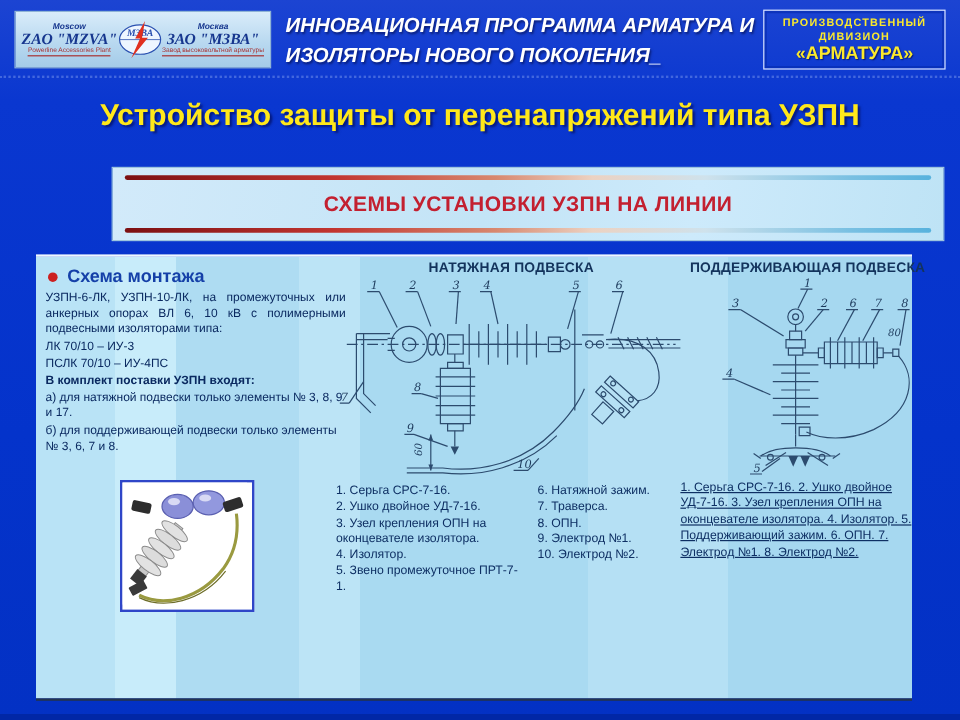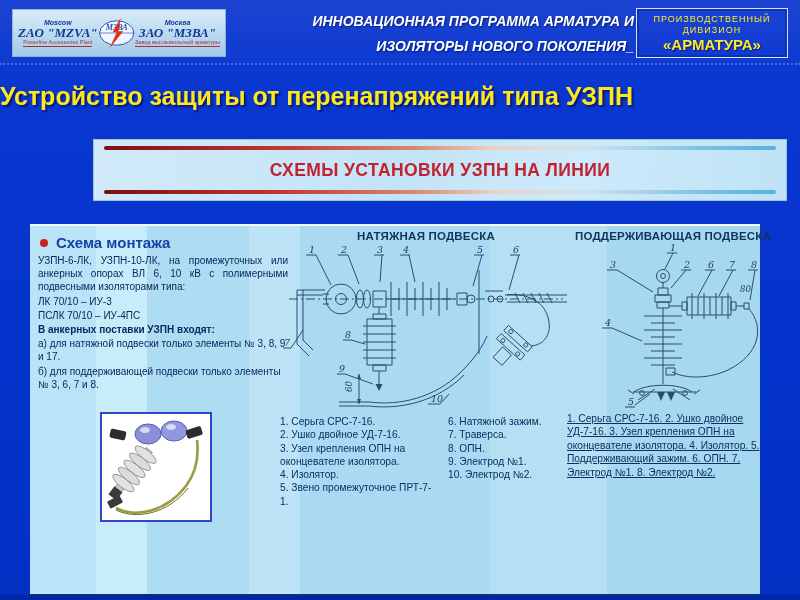--- a/index.html
+++ b/index.html
@@ -16,55 +16,55 @@
     position:absolute;left:12px;top:9px;width:214px;height:48px;
     background:linear-gradient(180deg,#d9ecfa 0%,#b9d9f0 55%,#a4cbe8 100%);
     border:1px solid #8fb4d6;display:flex;align-items:center;justify-content:space-between;
     padding:2px 5px;box-sizing:border-box;
   }
   .logo-side{display:flex;flex-direction:column;align-items:center;line-height:1.05;}
   .logo-city{font-size:7px;font-weight:bold;color:#16368e;font-style:italic;}
   .logo-name{font-family:"Liberation Serif",serif;font-style:italic;font-weight:bold;font-size:13px;color:#16368e;white-space:nowrap;}
   .logo-sub{font-size:5.5px;color:#a83232;white-space:nowrap;border-bottom:1px solid #a83232;padding-bottom:1px;}
   .program-title{
-    position:absolute;left:238px;top:9px;width:396px;text-align:right;
-    color:#ffffff;font-weight:bold;font-style:italic;font-size:14px;line-height:25px;
+    position:absolute;left:238px;top:9px;width:396px;text-align:left;
+    color:#ffffff;font-weight:bold;font-style:italic;font-size:17px;line-height:25px;
     text-shadow:1px 1px 2px rgba(0,0,40,.55);
   }
   .division-box{
     position:absolute;left:636px;top:8px;width:152px;height:50px;box-sizing:border-box;
     border:1px solid #d9e3ff;box-shadow:inset 0 0 0 2px rgba(4,40,170,.55);
     display:flex;flex-direction:column;align-items:center;justify-content:center;gap:1px;
   }
-  .division-small{font-size:9px;font-weight:normal;letter-spacing:1px;color:#fbe92c;line-height:10px;}
+  .division-small{font-size:9px;font-weight:bold;letter-spacing:1px;color:#fbe92c;line-height:10px;}
   .division-big{font-size:15px;font-weight:bold;color:#fbe92c;text-shadow:1px 1px 1px rgba(0,0,60,.6);}
 
   
   .slide-title{
-    position:absolute;left:0;top:82px;width:800px;text-align:left;
+    position:absolute;left:0;top:82px;width:800px;text-align:center;
     font-size:25px;font-weight:bold;color:#ffe81a;text-shadow:2px 2px 2px rgba(0,0,60,.55);
   }
 
   
   .banner{
     position:absolute;left:64px;top:139px;width:694px;height:62px;box-sizing:border-box;
     background:linear-gradient(100deg,#d2eafa 0%,#c3e4f6 45%,#cdeafb 70%,#bee3f5 100%);
     border:1px solid #9cc4de;display:flex;align-items:center;justify-content:center;margin-left:29px;
   }
   .banner::before,.banner::after{
     content:"";position:absolute;left:10px;right:10px;height:4px;border-radius:2px;
     background:linear-gradient(90deg,#7c0f12 0%,#c23530 26%,#d8886f 46%,#ecd2c2 58%,#cfe2ec 72%,#79c0e2 90%,#58b2dd 100%);
   }
   .banner::before{top:6px;}
   .banner::after{bottom:6px;}
   .banner-text{font-size:17.5px;font-weight:bold;color:#c32030;letter-spacing:.4px;}
 
   
   .panel{
-    position:absolute;left:30px;top:224px;width:730px;height:372px;box-sizing:border-box;
+    position:absolute;left:30px;top:212px;width:730px;height:372px;box-sizing:border-box;
     border-top:2px solid #eef8ff;border-bottom:2px solid #24344f;
     background:linear-gradient(90deg,#b9e3f6 0%,#b9e3f6 9%,#c8ecfa 9%,#c8ecfa 16%,#aedcf2 16%,#aedcf2 30%,#bce4f6 30%,#bce4f6 37%,#a9daf1 37%,#a9daf1 63%,#b5e0f4 63%,#b5e0f4 79%,#a6d8f0 79%,#a6d8f0 100%);
   }
 
   
   .montage{position:absolute;left:8px;top:6px;width:250px;color:#0a2960;}
   .montage-head{display:flex;align-items:center;gap:8px;margin:2px 0 3px 2px;}
   .bullet{width:8px;height:8px;border-radius:50%;background:#cc2020;flex:0 0 auto;}
   .montage-title{font-size:15px;font-weight:bold;color:#1540a8;}
   .montage p{margin:0 0 1px 0;font-size:10px;line-height:1.32;text-align:justify;}
@@ -138,21 +138,21 @@
   <div class="panel">
 
     <div class="montage">
       <div class="montage-head">
         <span class="bullet"></span>
         <span class="montage-title">Схема монтажа</span>
       </div>
       <p>УЗПН-6-ЛК, УЗПН-10-ЛК, на промежуточных или анкерных опорах ВЛ 6, 10 кВ с полимерными подвесными изоляторами типа:</p>
       <p class="plain">ЛК 70/10 – ИУ-3</p>
       <p class="plain">ПСЛК 70/10 – ИУ-4ПС</p>
-      <p class="bold plain">В анкерных поставки УЗПН входят:</p>
+      <p class="bold plain">В комплект поставки УЗПН входят:</p>
       <p class="plain">а) для натяжной подвески только элементы № 3, 8, 9 и 17.</p>
       <p class="plain">б) для поддерживающей подвески только элементы № 3, 6, 7 и 8.</p>
     </div>
 
     <div class="photo-box">
       <svg class="photo-svg" width="104" height="102" viewBox="0 0 104 102">
         <rect x="0" y="0" width="104" height="102" fill="#ffffff" stroke="none"></rect>
 
         <path d="M14,94 C34,104 64,98 84,72 C95,57 97,42 95,26" stroke="#9a9a40" stroke-width="2.6" fill="none"></path>
         <path d="M14,96 C34,106 66,100 86,74" stroke="#6e6e2a" stroke-width="1" fill="none"></path>

